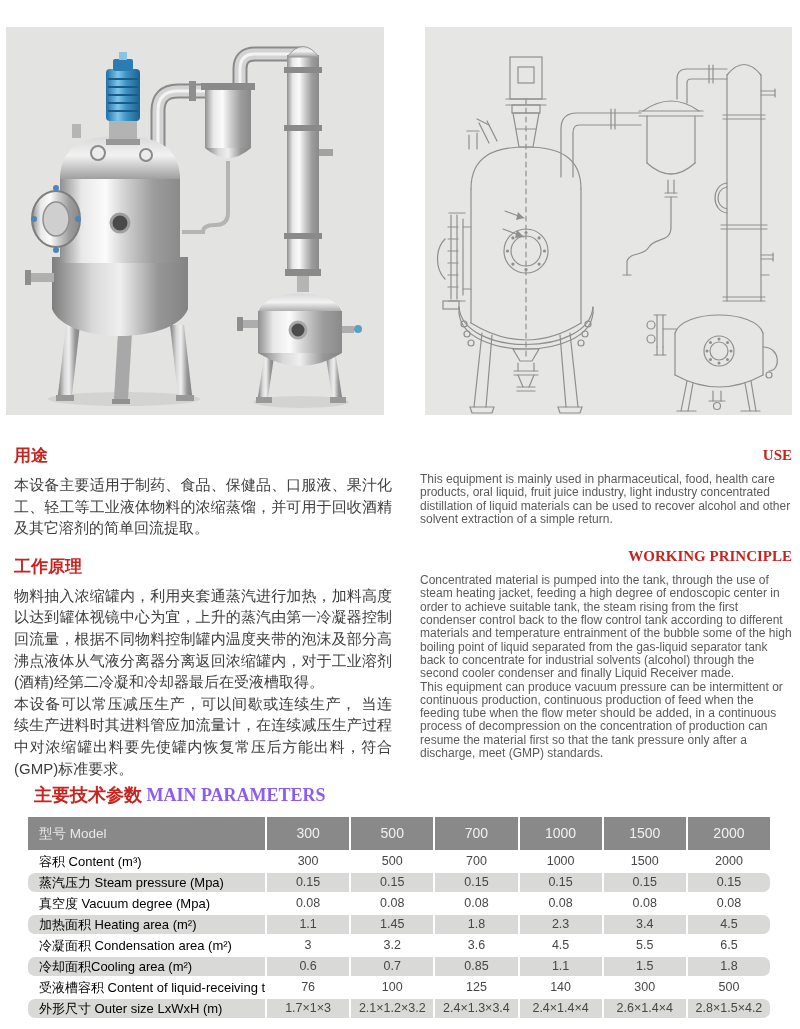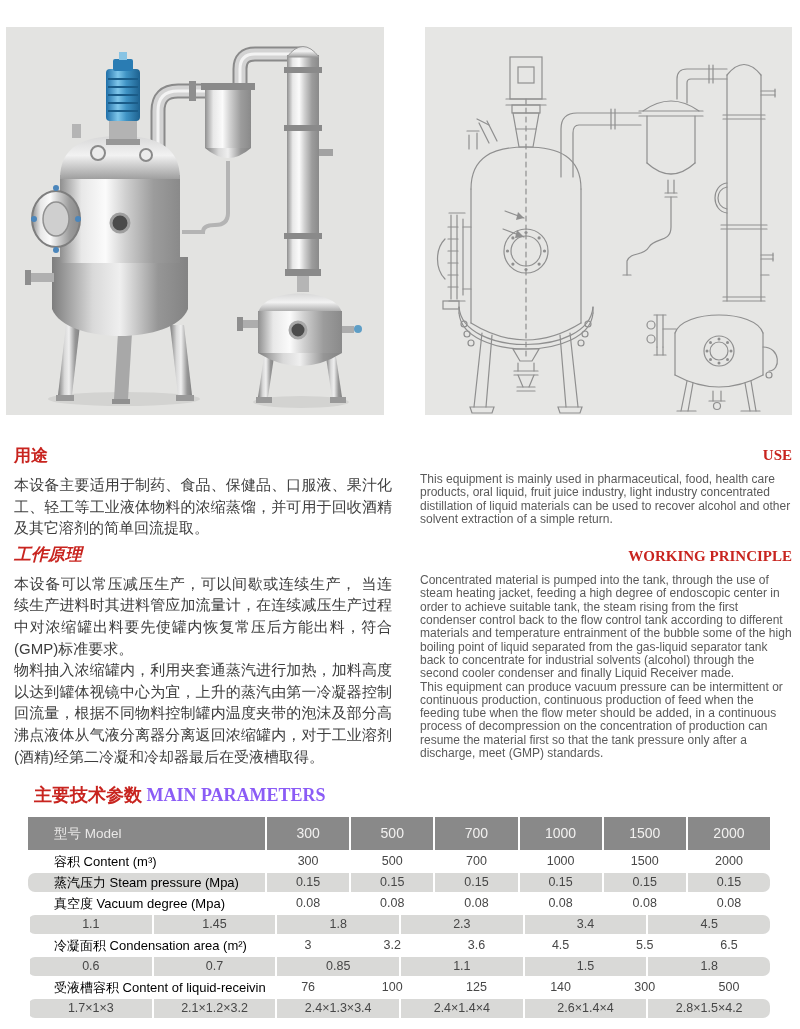--- a/index.html
+++ b/index.html
@@ -11,37 +11,37 @@
   .panel svg { display:block; }
   .panel.photo   { left:6px;   width:378px; height:388px; }
   .panel.drawing { left:425px; width:367px; height:388px; }
 
   
   .col-cn { position:absolute; left:14px;  top:444px; width:378px; }
   .col-en { position:absolute; left:420px; top:447px; width:372px; }
 
   .cn-title { margin:0 0 7px 0; font-size:17px; font-weight:bold; color:#c8241f; }
   .cn-body  { margin:0; font-size:15px; line-height:21.6px; color:#3d3d3d; text-align:justify; }
-  .cn-gap   { margin-top:4px;font-style:italic; }
+  .cn-gap   { margin-top:16px; }
 
   .en-title { margin:0 0 9px 0; font-size:15px; font-weight:bold; color:#c8241f;
               font-family:"Liberation Serif", serif;text-align:right; }
   .en-body  { margin:0; font-size:12px; line-height:13.3px; color:#5a5a5a; }
   .en-gap   { margin-top:22px; }
 
   
   .params-head { position:absolute; left:14px; top:783px; white-space:nowrap; }
   .params-head .t-cn { font-size:18px; font-weight:bold; color:#c8241f;margin-left:20px; }
   .params-head .t-en { font-size:18px; font-weight:bold; color:#8b5cf6;
                        font-family:"Liberation Serif", serif; }
 
   .ptable { position:absolute; left:28px; top:817px; width:742px; }
   .trow   { display:flex; margin-bottom:2px; height:19px; line-height:19px; }
   .trow.thead { height:33px; line-height:33px; background:#898989; color:#efeeee; }
-  .trow .lbl  { width:237px; padding-left:26px; box-sizing:border-box; font-size:13px;
+  .trow .lbl  { width:237px; padding-left:11px; box-sizing:border-box; font-size:13px;
                 white-space:nowrap; overflow:hidden; }
   .trow.thead .lbl { font-size:13.5px; color:#e9e8e7; }
   .trow .val  { flex:1; text-align:center; border-left:2px solid #ffffff; font-size:12.5px;
                 color:#474747; white-space:nowrap; }
   .trow.thead .val { font-size:14px; color:#f2f1f0; }
   .trow.plain { background:#ffffff; }
   .trow.shade { background:#d9d9d7;border-radius:7px; }
 
   
   svg.draw path, svg.draw line, svg.draw rect, svg.draw circle, svg.draw polygon
@@ -347,22 +347,22 @@
         <path d="M338,320 C356,320 356,344 344,344"></path>
           <circle cx="344" cy="348" r="3"></circle>
       </g>
     </svg>
   </div>
 
   <div class="col-cn">
     <h3 class="cn-title">用途</h3>
     <p class="cn-body">本设备主要适用于制药、食品、保健品、口服液、果汁化工、轻工等工业液体物料的浓缩蒸馏，并可用于回收酒精及其它溶剂的简单回流提取。</p>
     <h3 class="cn-title cn-gap">工作原理</h3>
+    <p class="cn-body">物料抽入浓缩罐内，利用夹套通蒸汽进行加热，加料高度以达到罐体视镜中心为宜，上升的蒸汽由第一冷凝器控制回流量，根据不同物料控制罐内温度夹带的泡沫及部分高沸点液体从气液分离器分离返回浓缩罐内，对于工业溶剂(酒精)经第二冷凝和冷却器最后在受液槽取得。</p>
     <p class="cn-body">本设备可以常压减压生产，可以间歇或连续生产， 当连续生产进料时其进料管应加流量计，在连续减压生产过程中对浓缩罐出料要先使罐内恢复常压后方能出料，符合(GMP)标准要求。</p>
-    <p class="cn-body">物料抽入浓缩罐内，利用夹套通蒸汽进行加热，加料高度以达到罐体视镜中心为宜，上升的蒸汽由第一冷凝器控制回流量，根据不同物料控制罐内温度夹带的泡沫及部分高沸点液体从气液分离器分离返回浓缩罐内，对于工业溶剂(酒精)经第二冷凝和冷却器最后在受液槽取得。</p>
   </div>
 
   <div class="col-en">
     <h3 class="en-title">USE</h3>
     <p class="en-body">This equipment is mainly used in pharmaceutical, food, health care products, oral liquid, fruit juice industry, light industry concentrated distillation of liquid materials can be used to recover alcohol and other solvent extraction of a simple return.</p>
     <h3 class="en-title en-gap">WORKING PRINCIPLE</h3>
     <p class="en-body">Concentrated material is pumped into the tank, through the use of steam heating jacket, feeding a high degree of endoscopic center in order to achieve suitable tank, the steam rising from the first condenser control back to the flow control tank according to different materials and temperature entrainment of the bubble some of the high boiling point of liquid separated from the gas-liquid separator tank back to concentrate for industrial solvents (alcohol) through the second cooler condenser and finally Liquid Receiver made.</p>
     <p class="en-body">This equipment can produce vacuum pressure can be intermittent or continuous production, continuous production of feed when the feeding tube when the flow meter should be added, in a continuous process of decompression on the concentration of production can resume the material first so that the tank pressure only after a discharge, meet (GMP) standards.</p>
   </div>
 
@@ -402,54 +402,57 @@
       <div class="trow plain">
         <div class="lbl">真空度 Vacuum degree (Mpa)</div>
         <div class="val">0.08</div>
         <div class="val">0.08</div>
         <div class="val">0.08</div>
         <div class="val">0.08</div>
         <div class="val">0.08</div>
         <div class="val">0.08</div>
       </div>
       <div class="trow shade">
+        <div class="lbl">加热面积 Heating area (m²)</div>
         <div class="val">1.1</div>
         <div class="val">1.45</div>
         <div class="val">1.8</div>
         <div class="val">2.3</div>
         <div class="val">3.4</div>
         <div class="val">4.5</div>
       </div>
       <div class="trow plain">
         <div class="lbl">冷凝面积 Condensation area (m²)</div>
         <div class="val">3</div>
         <div class="val">3.2</div>
         <div class="val">3.6</div>
         <div class="val">4.5</div>
         <div class="val">5.5</div>
         <div class="val">6.5</div>
       </div>
       <div class="trow shade">
+        <div class="lbl">冷却面积Cooling area (m²)</div>
         <div class="val">0.6</div>
         <div class="val">0.7</div>
         <div class="val">0.85</div>
         <div class="val">1.1</div>
         <div class="val">1.5</div>
         <div class="val">1.8</div>
       </div>
       <div class="trow plain">
         <div class="lbl">受液槽容积 Content of liquid-receiving though (L)</div>
         <div class="val">76</div>
         <div class="val">100</div>
         <div class="val">125</div>
         <div class="val">140</div>
         <div class="val">300</div>
         <div class="val">500</div>
       </div>
       <div class="trow shade">
+        <div class="lbl">外形尺寸 Outer size LxWxH (m)</div>
         <div class="val">1.7×1×3</div>
         <div class="val">2.1×1.2×3.2</div>
         <div class="val">2.4×1.3×3.4</div>
         <div class="val">2.4×1.4×4</div>
         <div class="val">2.6×1.4×4</div>
         <div class="val">2.8×1.5×4.2</div>
       </div>
     </div>
 
 </div>

